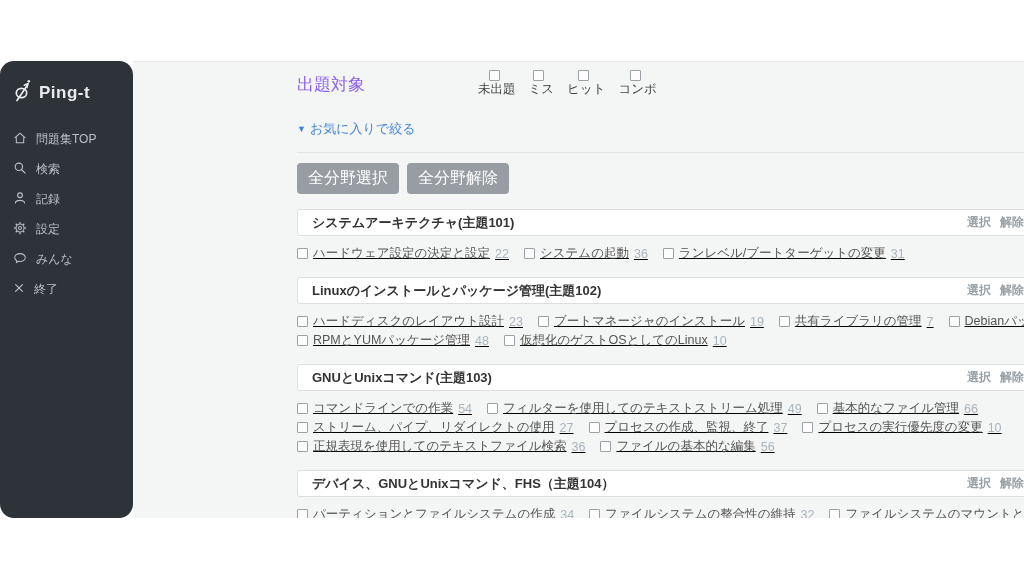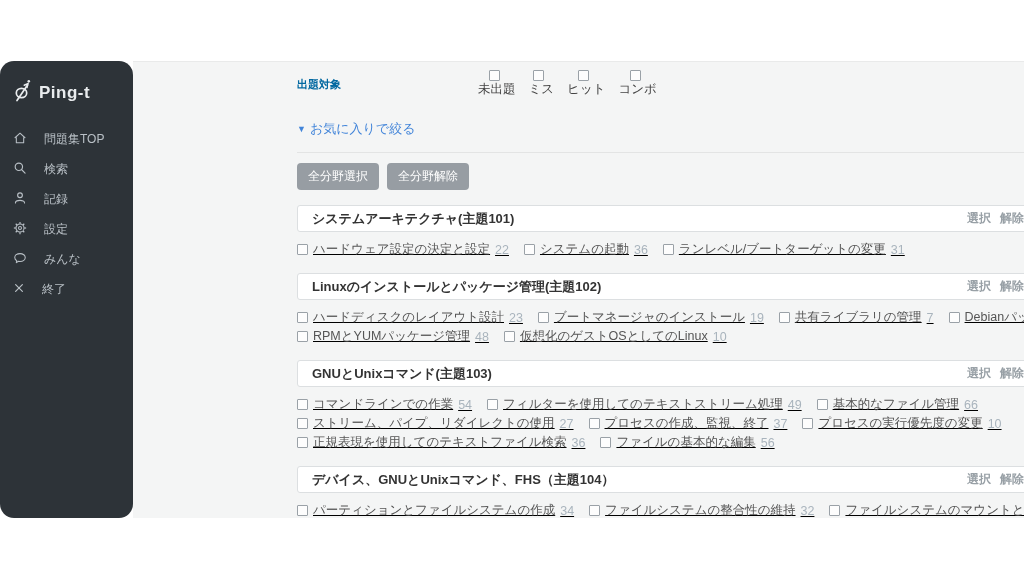--- a/index.html
+++ b/index.html
@@ -5,46 +5,46 @@
   * { box-sizing: border-box; margin: 0; padding: 0; }
   html, body { width: 1024px; height: 576px; overflow: hidden; background: #fff;
     font-family: "Liberation Sans", "DejaVu Sans", sans-serif; }
   .app-row { position: absolute; top: 61px; left: 0; width: 1024px; height: 457px; display: flex; }
 
   
   .sidebar { width: 133px; flex: 0 0 133px; background: #2d3338; padding-top: 10px; border-radius: 14px; }
   .logo { display: flex; align-items: center; gap: 5px; padding: 8px 0 14px 12px; }
   .logo-text { color: #e9ecee; font-size: 17px; font-weight: bold; letter-spacing: .5px; }
   .side-nav { padding-top: 4px; }
-  .side-item { display: flex; align-items: center; gap: 17px; padding: 6px 10px 6px 13px;
+  .side-item { display: flex; align-items: center; gap: 9px; padding: 6px 10px 6px 13px;
     color: #b9c0c6; font-size: 12px; cursor: pointer; margin-bottom: 1px; }
   .side-item svg { flex: 0 0 auto; }
 
   
   .main { flex: 1 1 auto; background: #f4f5f5; position: relative; overflow: hidden;
     border-top: 1px solid #e9eaea; }
   .content { position: absolute; left: 164px; top: 0; width: 742px; padding-top: 8px; }
 
   .target-row { display: flex; align-items: center; }
-  .target-label { width: 181px; font-size: 11px; color: #0369a1; font-weight: bold; }
+  .target-label { width: 181px; font-size: 17px; color: #8b5cf6; font-weight: normal; }
   .opt-group { display: flex; align-items: center; }
   .opt { display: inline-flex; align-items: center; margin-right: 13px; cursor: pointer; flex-direction: column; }
   .cbx { width: 11px; height: 11px; border: 1px solid #9aa1a7; background: #fdfdfd;
     border-radius: 1px; display: inline-block; margin-right: 5px; flex: 0 0 auto; }
   .opt-label { font-size: 12.5px; color: #444; }
 
   .fav-link { display: inline-flex; align-items: center; gap: 4px; margin-top: 22px;
     color: #4184d9; font-size: 13px; text-decoration: none; cursor: pointer; }
   .fav-tri { font-size: 9px; line-height: 1; }
 
   .divider { border: none; border-top: 1px solid #e3e4e4; margin-top: 14px; }
 
   .btn-row { margin-top: 10px; display: flex; gap: 8px; }
   .gray-btn { background: #979da3; color: #fff; border: none; border-radius: 4px;
-    font-size: 12px; padding: 5px 11px; cursor: pointer;
+    font-size: 16px; padding: 5px 11px; cursor: pointer;
     font-family: "Liberation Sans", "DejaVu Sans", sans-serif; }
 
   .sections { margin-top: 15px; }
   .section { margin-bottom: 14px; }
   .section-header { background: #fff; border: 1px solid #dcdfe1; border-radius: 3px;
     height: 27px; display: flex; align-items: center; justify-content: space-between;
     padding: 0 14px; }
   .section-title { font-size: 13px; font-weight: bold; color: #333; }
   .section-links { display: flex; gap: 9px; }
   .section-link { font-size: 12px; color: #98a0a6; cursor: pointer; white-space: nowrap; font-weight: bold; }

